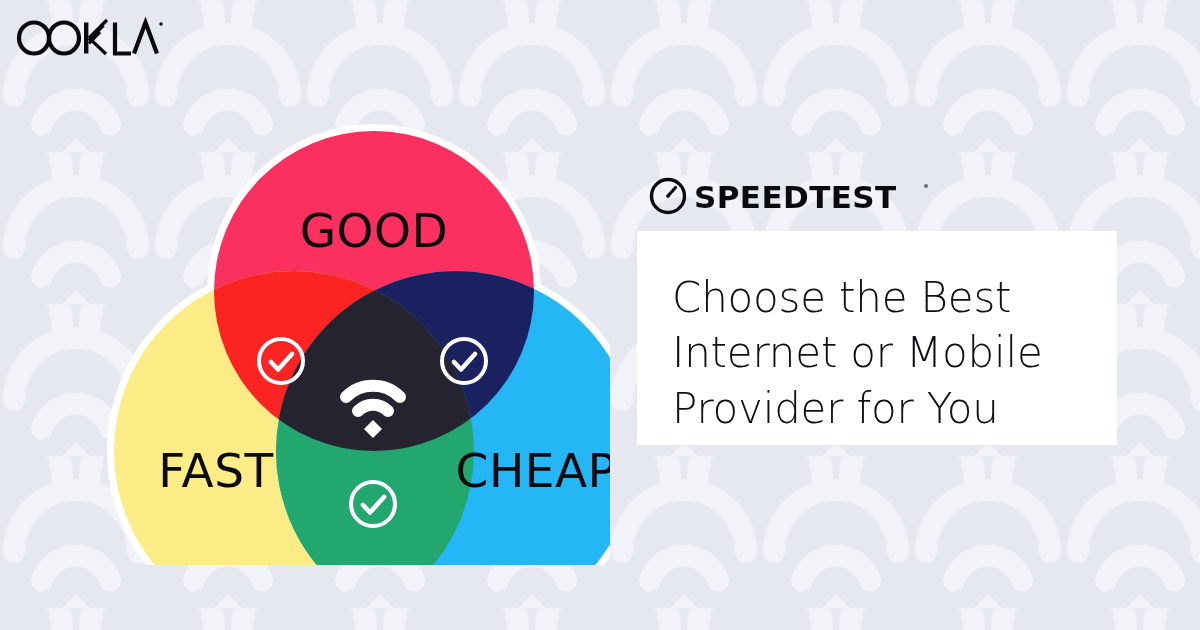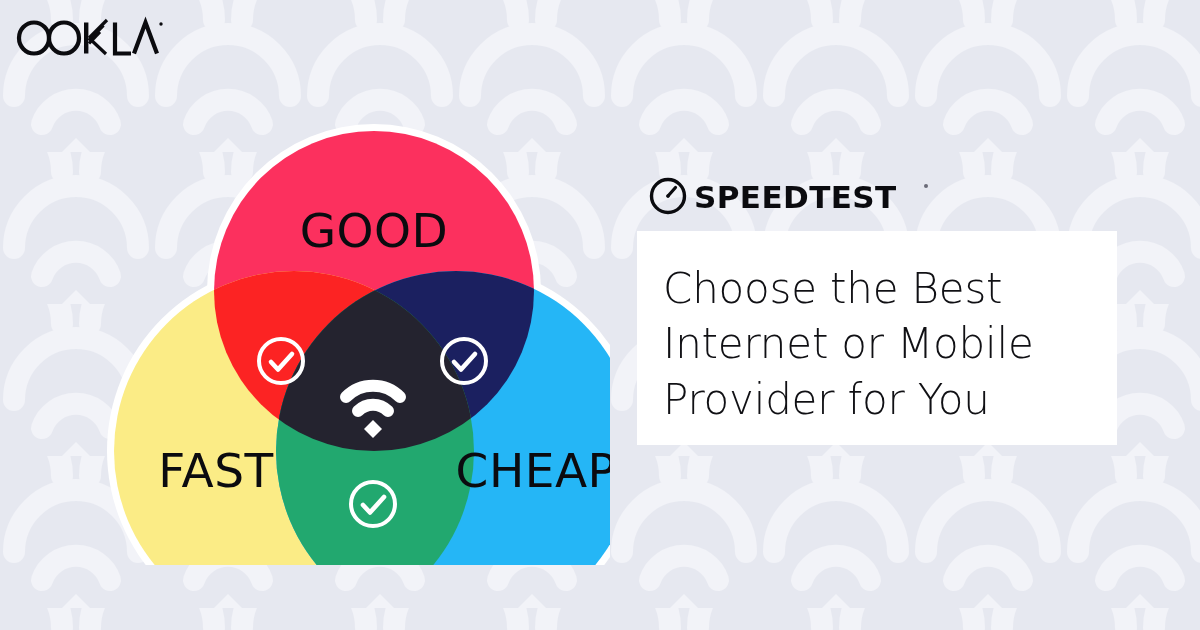--- a/index.html
+++ b/index.html
@@ -75,21 +75,21 @@
     box-sizing: border-box;
     padding: 26px 30px 0 22px;
   }
 
   #headline-text {
     font-family: "DejaVu Sans", "Liberation Sans", sans-serif;
     font-size: 42px;
     font-weight: 300;
     line-height: 1.32;
     color: #101014;
-    margin: 4px;
+    margin: 13px;
     letter-spacing: -0.2px;
     white-space: pre-line;
   }
 </style>
 </head>
 <body>
 
 <div id="canvas">
 
   <svg id="bg-pattern" viewBox="0 0 1200 630" xmlns="http://www.w3.org/2000/svg" aria-hidden="true">

